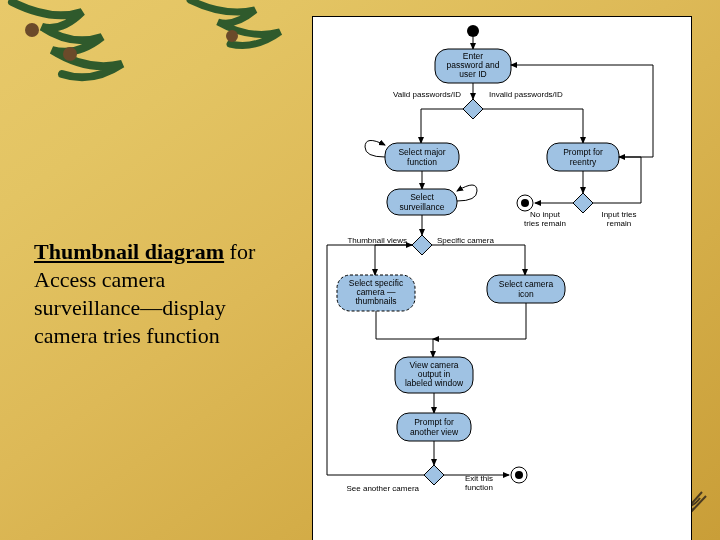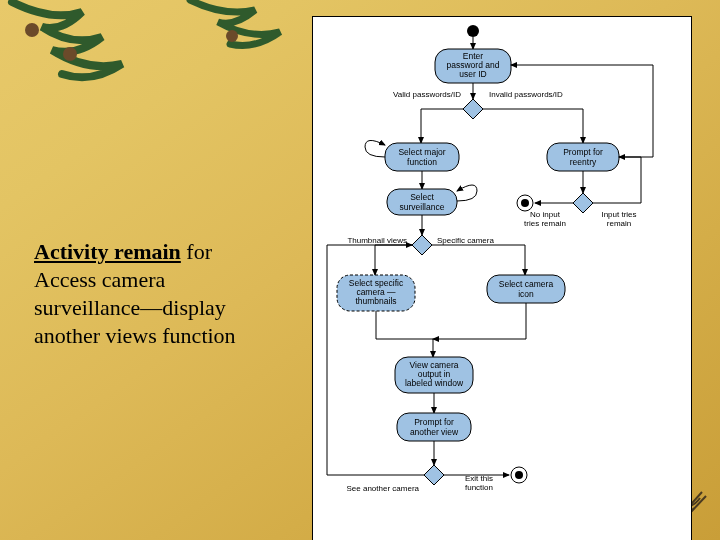--- a/index.html
+++ b/index.html
@@ -52,21 +52,21 @@
       <g stroke="#4a3a20" stroke-width="2" fill="none">
         <path d="M6 44 L40 6"></path>
           <path d="M12 44 L44 10"></path>
         <path d="M20 30 Q28 28 32 22"></path>
           <path d="M28 20 Q34 18 38 12"></path>
       </g>
     </svg>
   </div>
 
   <div class="caption">
-    <span class="bold u">Activity remain</span><span> for Access camera surveillance—display another views function</span>
+    <span class="bold u">Thumbnail diagram</span><span> for Access camera surveillance—display camera tries function</span>
   </div>
 
   <div class="panel">
     <svg class="dsvg" viewBox="0 0 378 526">
       <defs>
         <marker id="ah" markerWidth="7" markerHeight="7" refX="6" refY="3" orient="auto">
           <path d="M0 0 L7 3 L0 6 z" fill="#000"></path>
         </marker>
       </defs>
 

